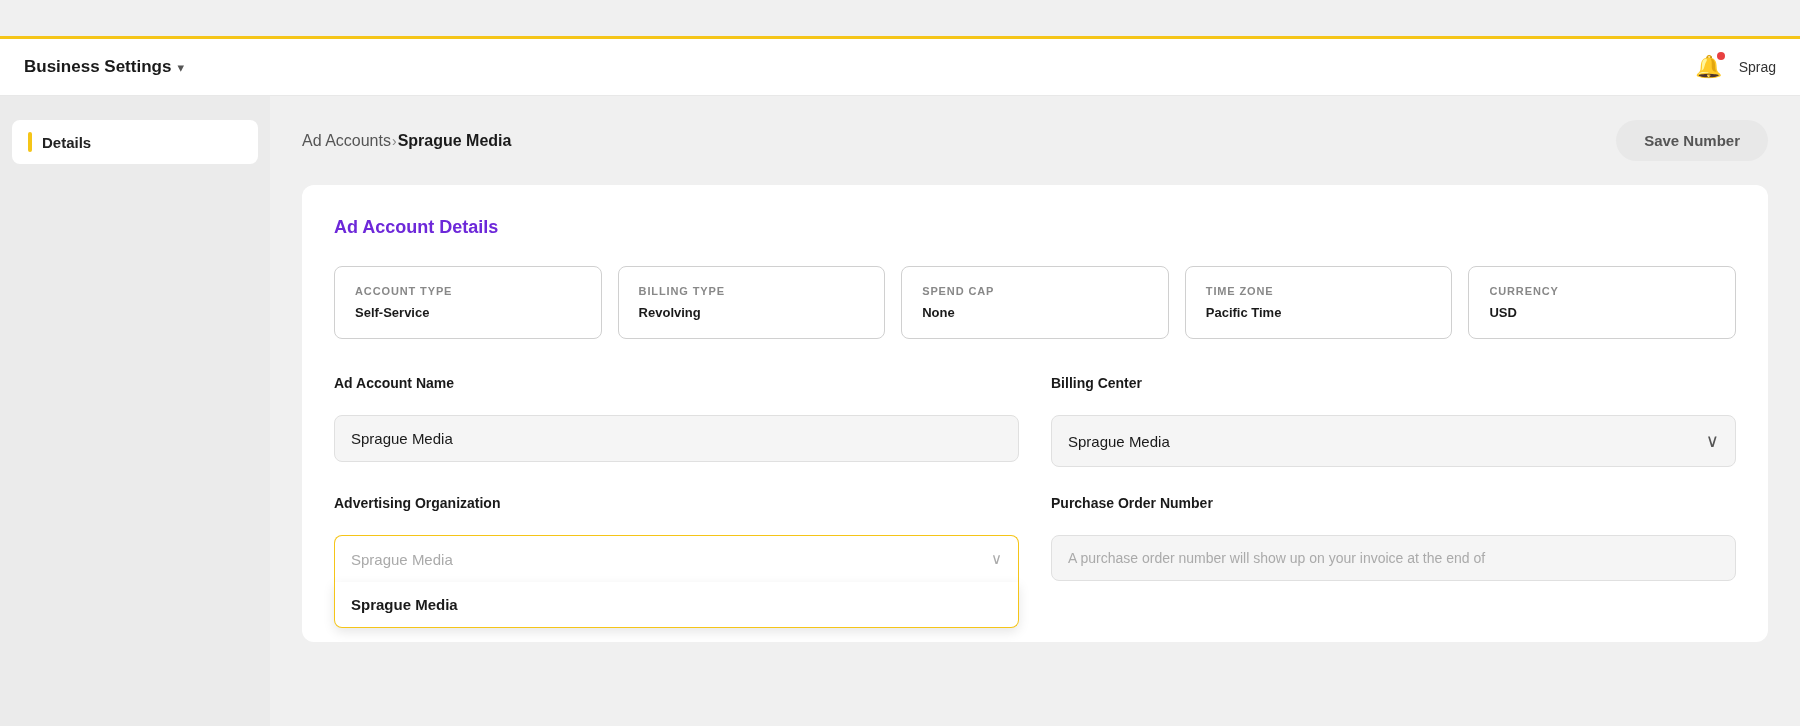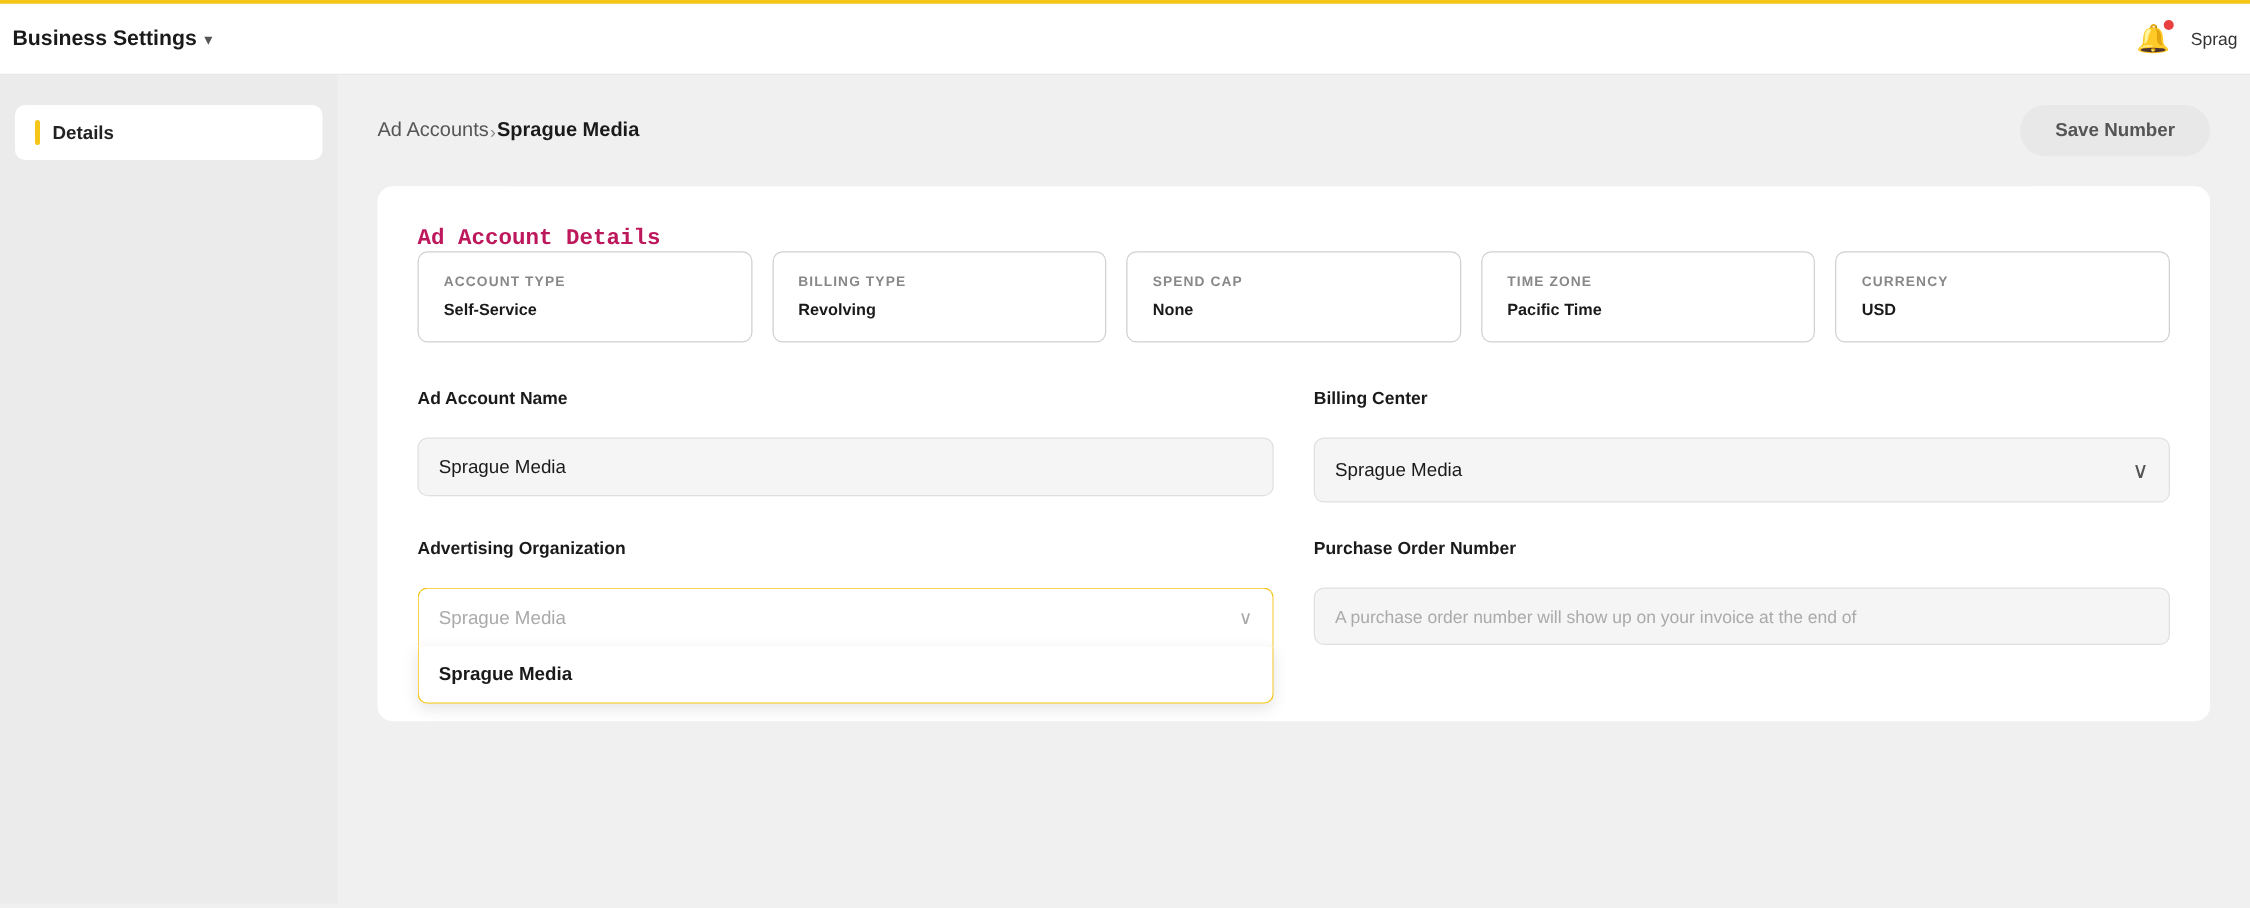--- a/index.html
+++ b/index.html
@@ -11,25 +11,26 @@
       overflow: hidden;
     }
 
     
     .topbar {
       background: #fff;
       height: 60px;
       display: flex;
       align-items: center;
       justify-content: space-between;
-      padding: 0 10px;
+      padding: 0 24px;
       border-top: 3px solid #f5c518;
       border-bottom: 1px solid #e8e8e8;
       position: relative;
       z-index: 10;
+      margin-top: 36px;
     }
     .topbar-left {
       display: flex;
       align-items: center;
       gap: 6px;
     }
     .topbar-title {
       font-size: 17px;
       font-weight: 700;
       color: #1a1a1a;
@@ -149,22 +150,22 @@
 
     
     .card {
       background: #fff;
       border-radius: 12px;
       padding: 32px;
     }
     .card-title {
       font-size: 18px;
       font-weight: 700;
-      color: #be185d;
-      font-family: Liberation Mono, monospace;
+      color: #6d28d9;
+      margin-bottom: 28px;
     }
 
     
     .stats-row {
       display: flex;
       gap: 16px;
       margin-bottom: 36px;
     }
     .stat-box {
       flex: 1;

